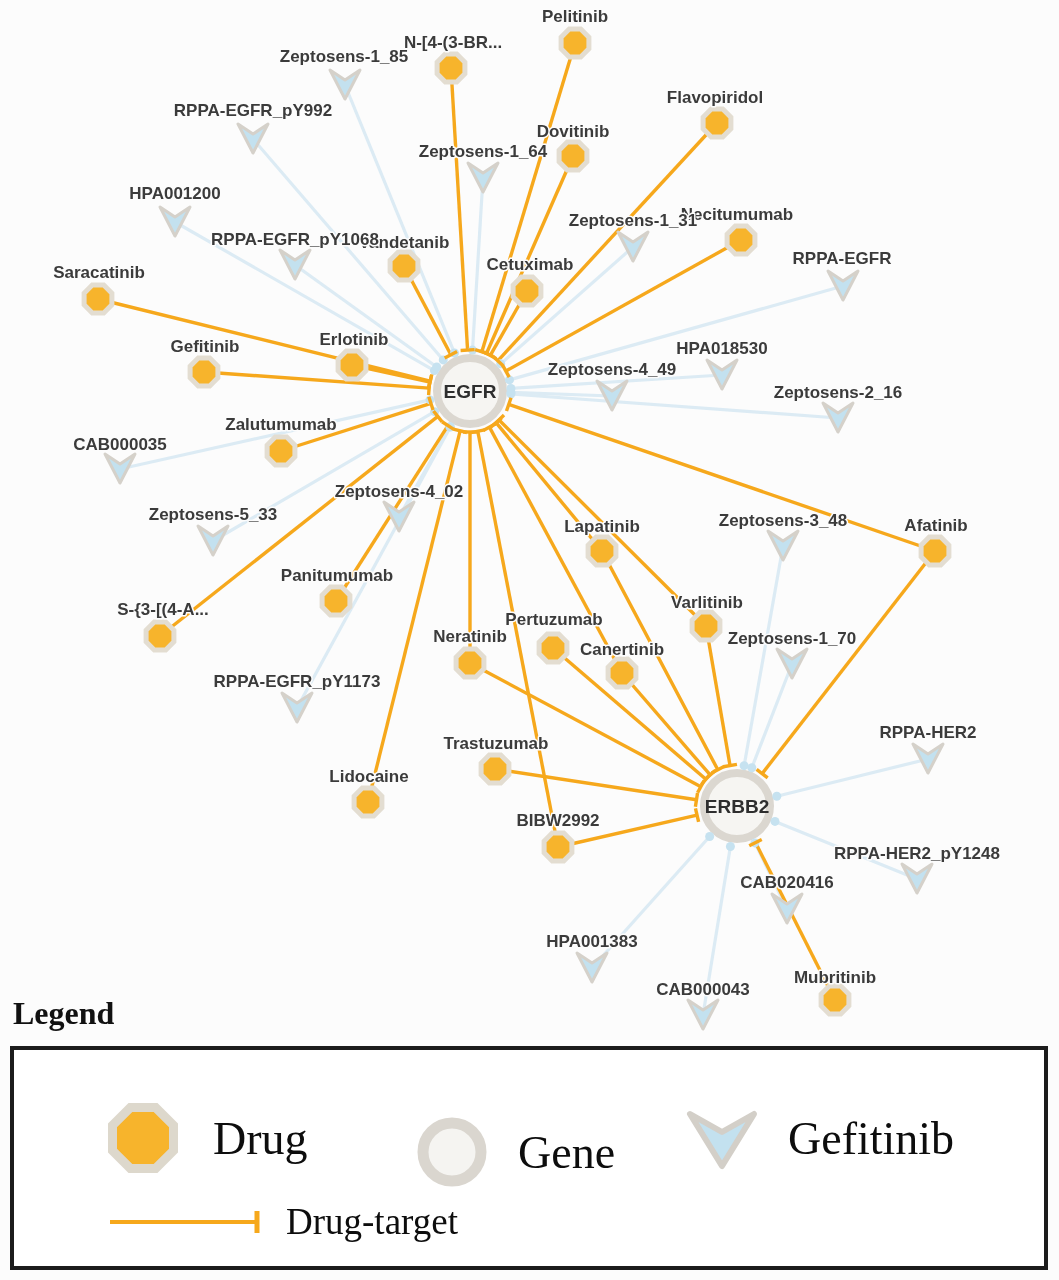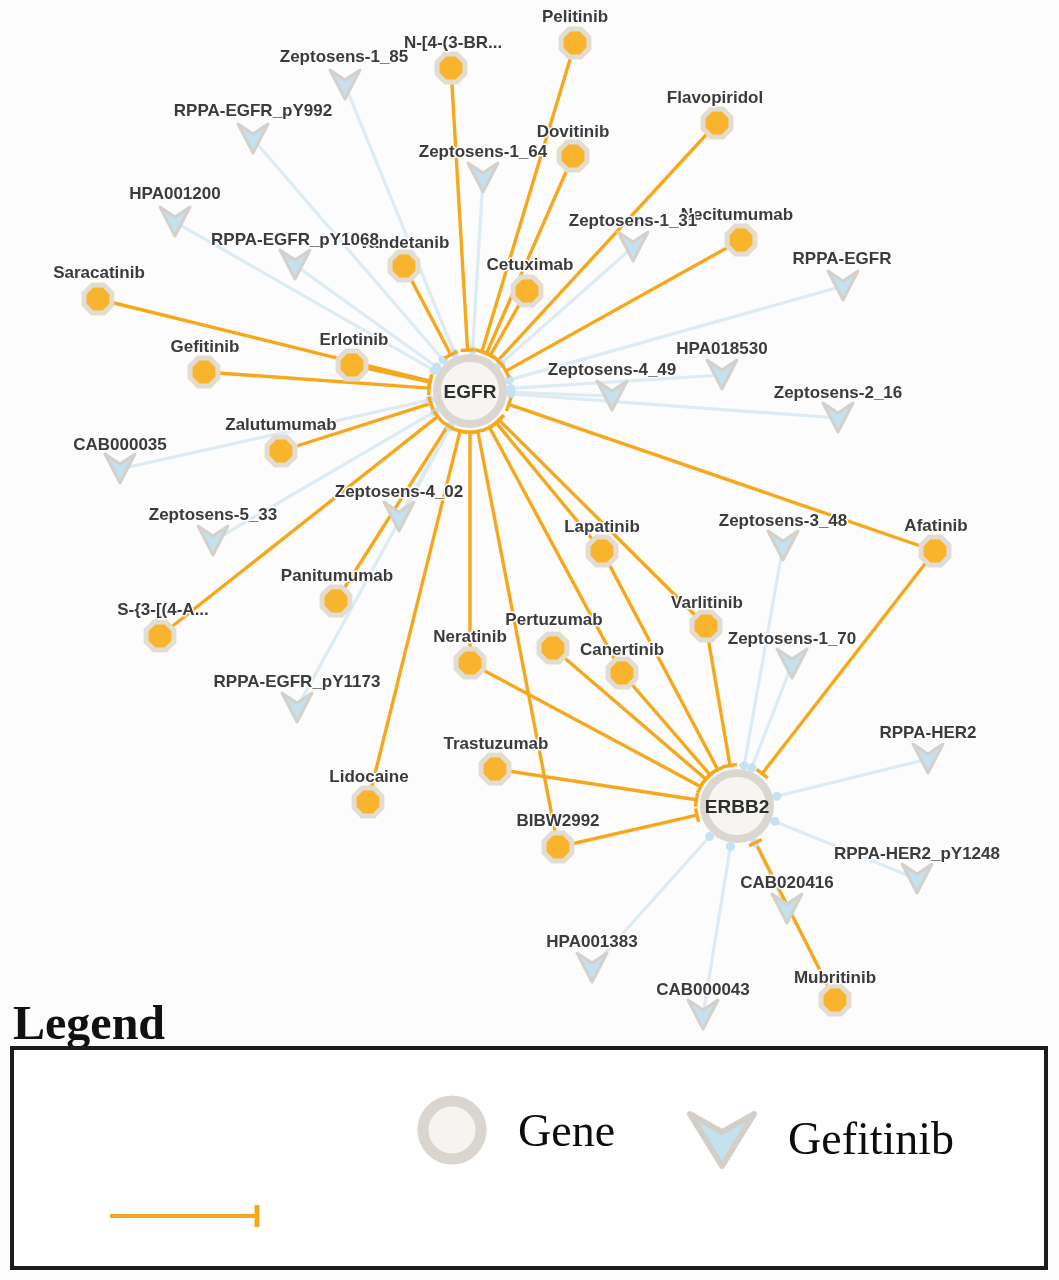--- a/index.html
+++ b/index.html
@@ -4,21 +4,21 @@
 <style>
   *{margin:0;padding:0;box-sizing:border-box}
   html,body{background:#ffffff}
   #stage{position:relative;width:1059px;height:1280px;background:#fcfcfc;overflow:hidden;
          font-family:"Liberation Sans",sans-serif}
   #graph{position:absolute;left:0;top:0}
   .node-label{font-family:"Liberation Sans",sans-serif;font-weight:700;font-size:17px;
               fill:#3b3b3b;stroke:#fcfcfc;stroke-width:3px;paint-order:stroke;stroke-linejoin:round}
   .gene-label{font-family:"Liberation Sans",sans-serif;font-weight:700;font-size:19px;fill:#2e2e2e}
   #legend-title{position:absolute;left:13px;top:995px;font-family:"Liberation Serif",serif;
-                font-weight:700;font-size:48px;color:#111}
+                font-weight:700;font-size:32px;color:#111}
   #legend-box{position:absolute;left:10px;top:1046px;width:1038px;height:224px;
               border:4px solid #1c1c1c;background:#ffffff}
   .legend-item{position:absolute;display:flex;align-items:center;gap:26px}
   .legend-item .lbl{font-family:"Liberation Serif",serif;font-size:46px;color:#0d0d0d}
   .legend-edge{position:absolute;display:flex;align-items:center;gap:12px}
   .legend-edge .lbl{font-family:"Liberation Serif",serif;font-size:37px;color:#0d0d0d}
 </style>
 </head>
 <body>
 
@@ -228,37 +228,44 @@
         <text x="787" y="888" text-anchor="middle" class="node-label">CAB020416</text>
         <text x="592" y="947" text-anchor="middle" class="node-label">HPA001383</text>
         <text x="703" y="995" text-anchor="middle" class="node-label">CAB000043</text>
       </g>
     </svg>
 
   <div id="legend-title">Legend</div>
 
   <div id="legend-box">
 
-
-    <div class="legend-item" style="left:398px;top:40px">
+    <div class="legend-item" style="left:85px;top:44px">
+      <svg width="88" height="88" viewBox="0 0 88 88">
+        <polygon points="74.5,56.6 56.6,74.5 31.4,74.5 13.5,56.6 13.5,31.4 31.4,13.5 56.6,13.5 74.5,31.4" fill="#F7B42C" stroke="#DDD8CC" stroke-width="9"></polygon>
+      </svg>
+      <span class="lbl">Drug</span>
+    </div>
+
+    <div class="legend-item" style="left:398px;top:62px">
       <svg width="80" height="80" viewBox="0 0 80 80">
         <circle cx="40" cy="40" r="29" fill="#F5F4F1" stroke="#DAD6CF" stroke-width="11"></circle>
       </svg>
       <span class="lbl">Gene</span>
     </div>
 
     <div class="legend-item" style="left:668px;top:48px">
       <svg width="80" height="80" viewBox="0 0 80 80">
         <polygon points="8,16 40,34 72,16 40,68" fill="#C3E1EF" stroke="#D3CFC8" stroke-width="6" stroke-linejoin="round"></polygon>
       </svg>
       <span class="lbl">Gefitinib</span>
     </div>
 
     <div class="legend-edge" style="left:92px;top:150px">
       <svg width="168" height="32" viewBox="0 0 168 32">
         <line x1="4" y1="16" x2="150" y2="16" stroke="#F6A81C" stroke-width="4"></line>
         <line x1="151" y1="5" x2="151" y2="27" stroke="#F6A81C" stroke-width="5"></line>
       </svg>
+      <span class="lbl">Drug-target</span>
     </div>
 
 
   </div>
 </div>
 
 </body></html>

